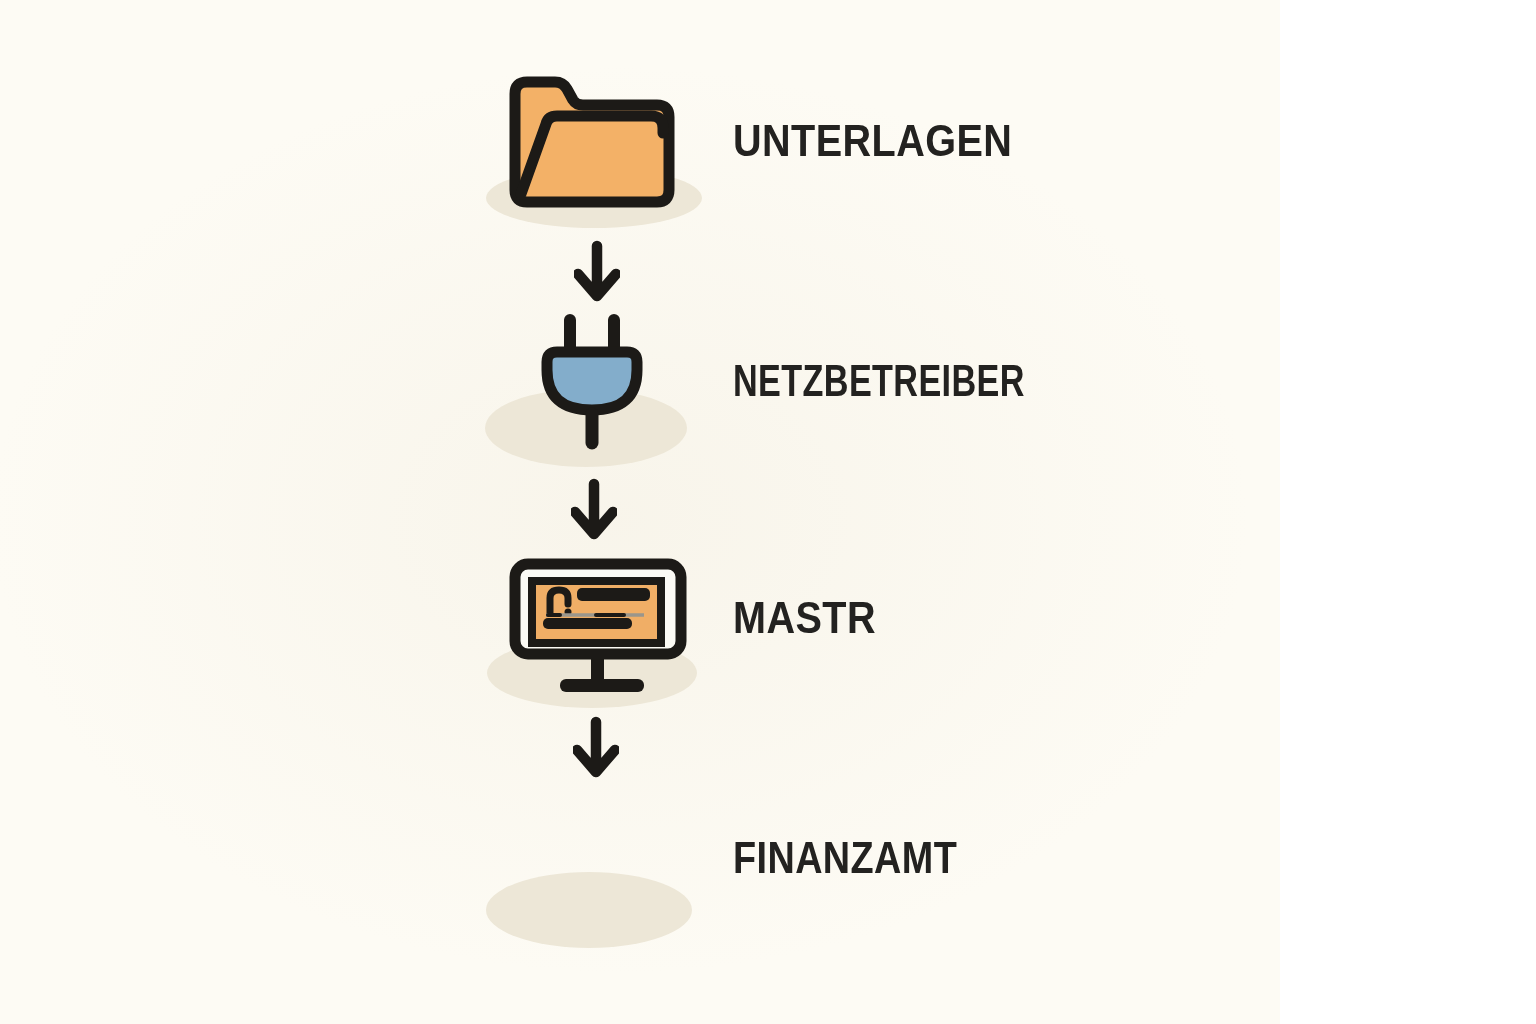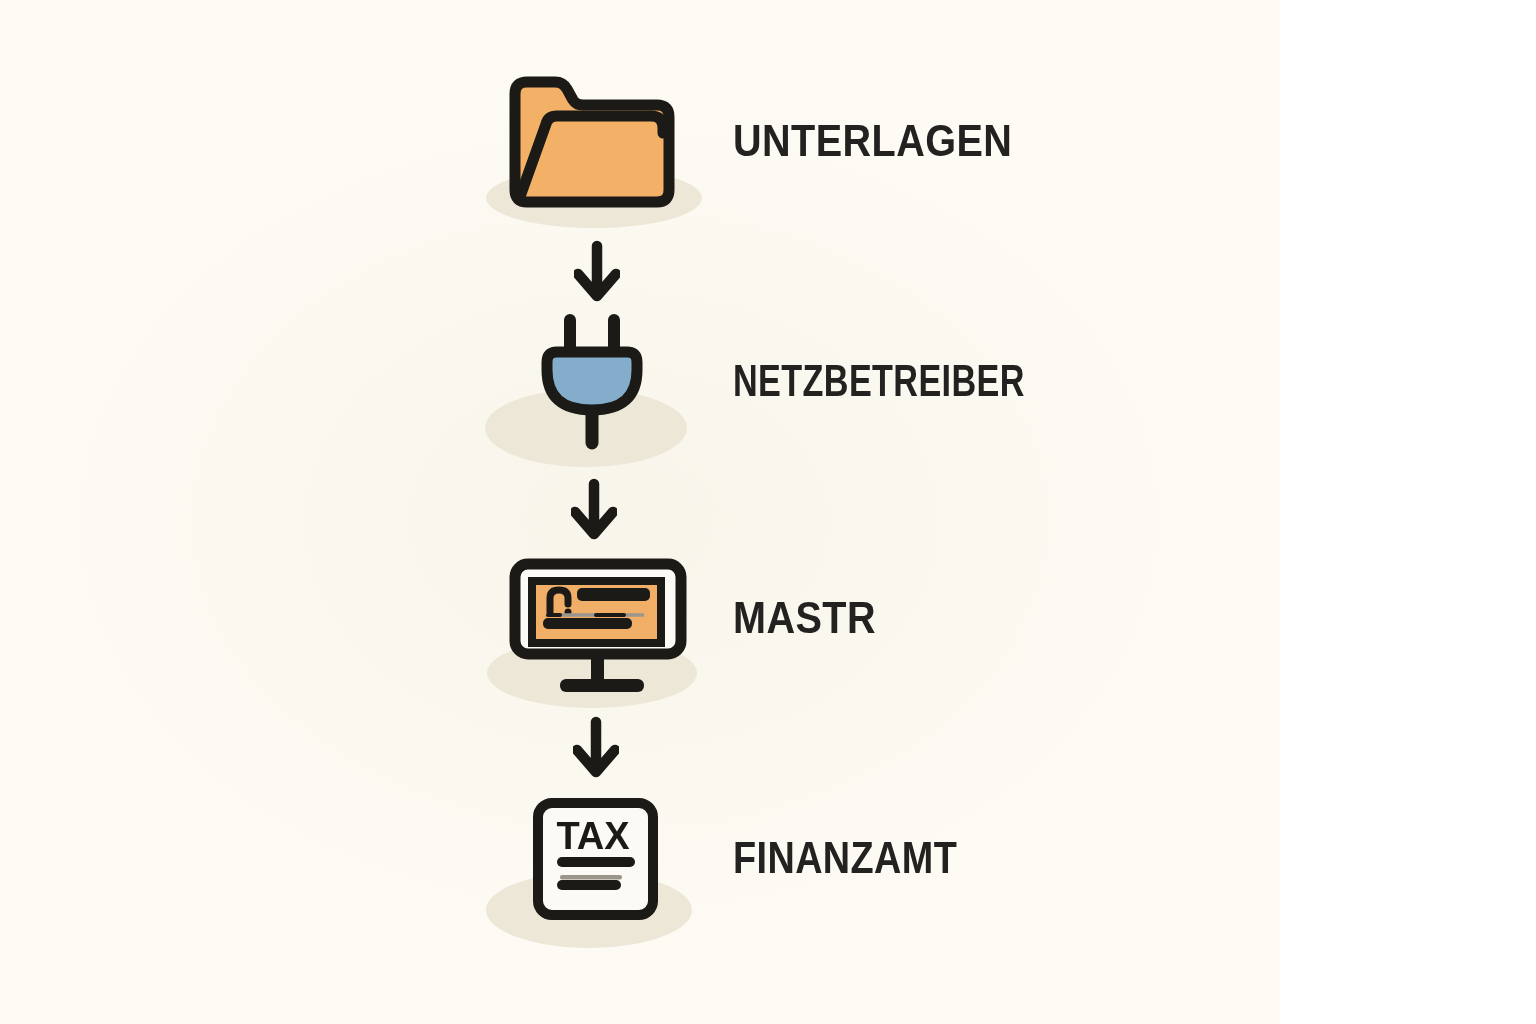--- a/index.html
+++ b/index.html
@@ -96,24 +96,15 @@
   </div>
   <div class="step-label l3" style="top:595px;">MASTR</div>
 
   <div class="arrow" style="left:573px;top:716px;">
     <svg width="46" height="66" viewBox="0 0 46 66">
       <path class="stroke-ink" fill="none" d="M23,6 V48 M4,34 L23,56 L42,34" stroke-width="10.5" stroke-linecap="round" stroke-linejoin="round"></path>
     </svg>
   </div>
 
   <div class="shadow-ellipse" style="left:486px;top:872px;width:206px;height:76px;"></div>
-  <div class="icon-wrap" style="left:526px;top:791px;">
-    <svg width="140" height="134" viewBox="0 0 140 134">
-      <rect class="fill-paper stroke-ink" x="12" y="12" width="115" height="112" rx="14" stroke-width="10"></rect>
-      <text class="tax-text" x="67" y="58" text-anchor="middle">TAX</text>
-      <rect class="fill-ink" x="31" y="66" width="78" height="10" rx="5"></rect>
-      <rect class="fill-gray" x="34" y="84" width="62" height="4.5" rx="2"></rect>
-      <rect class="fill-ink" x="31" y="89" width="64" height="10" rx="5"></rect>
-    </svg>
-  </div>
   <div class="step-label l4" style="top:835px;">FINANZAMT</div>
 
 </div>
 
 </body></html>

